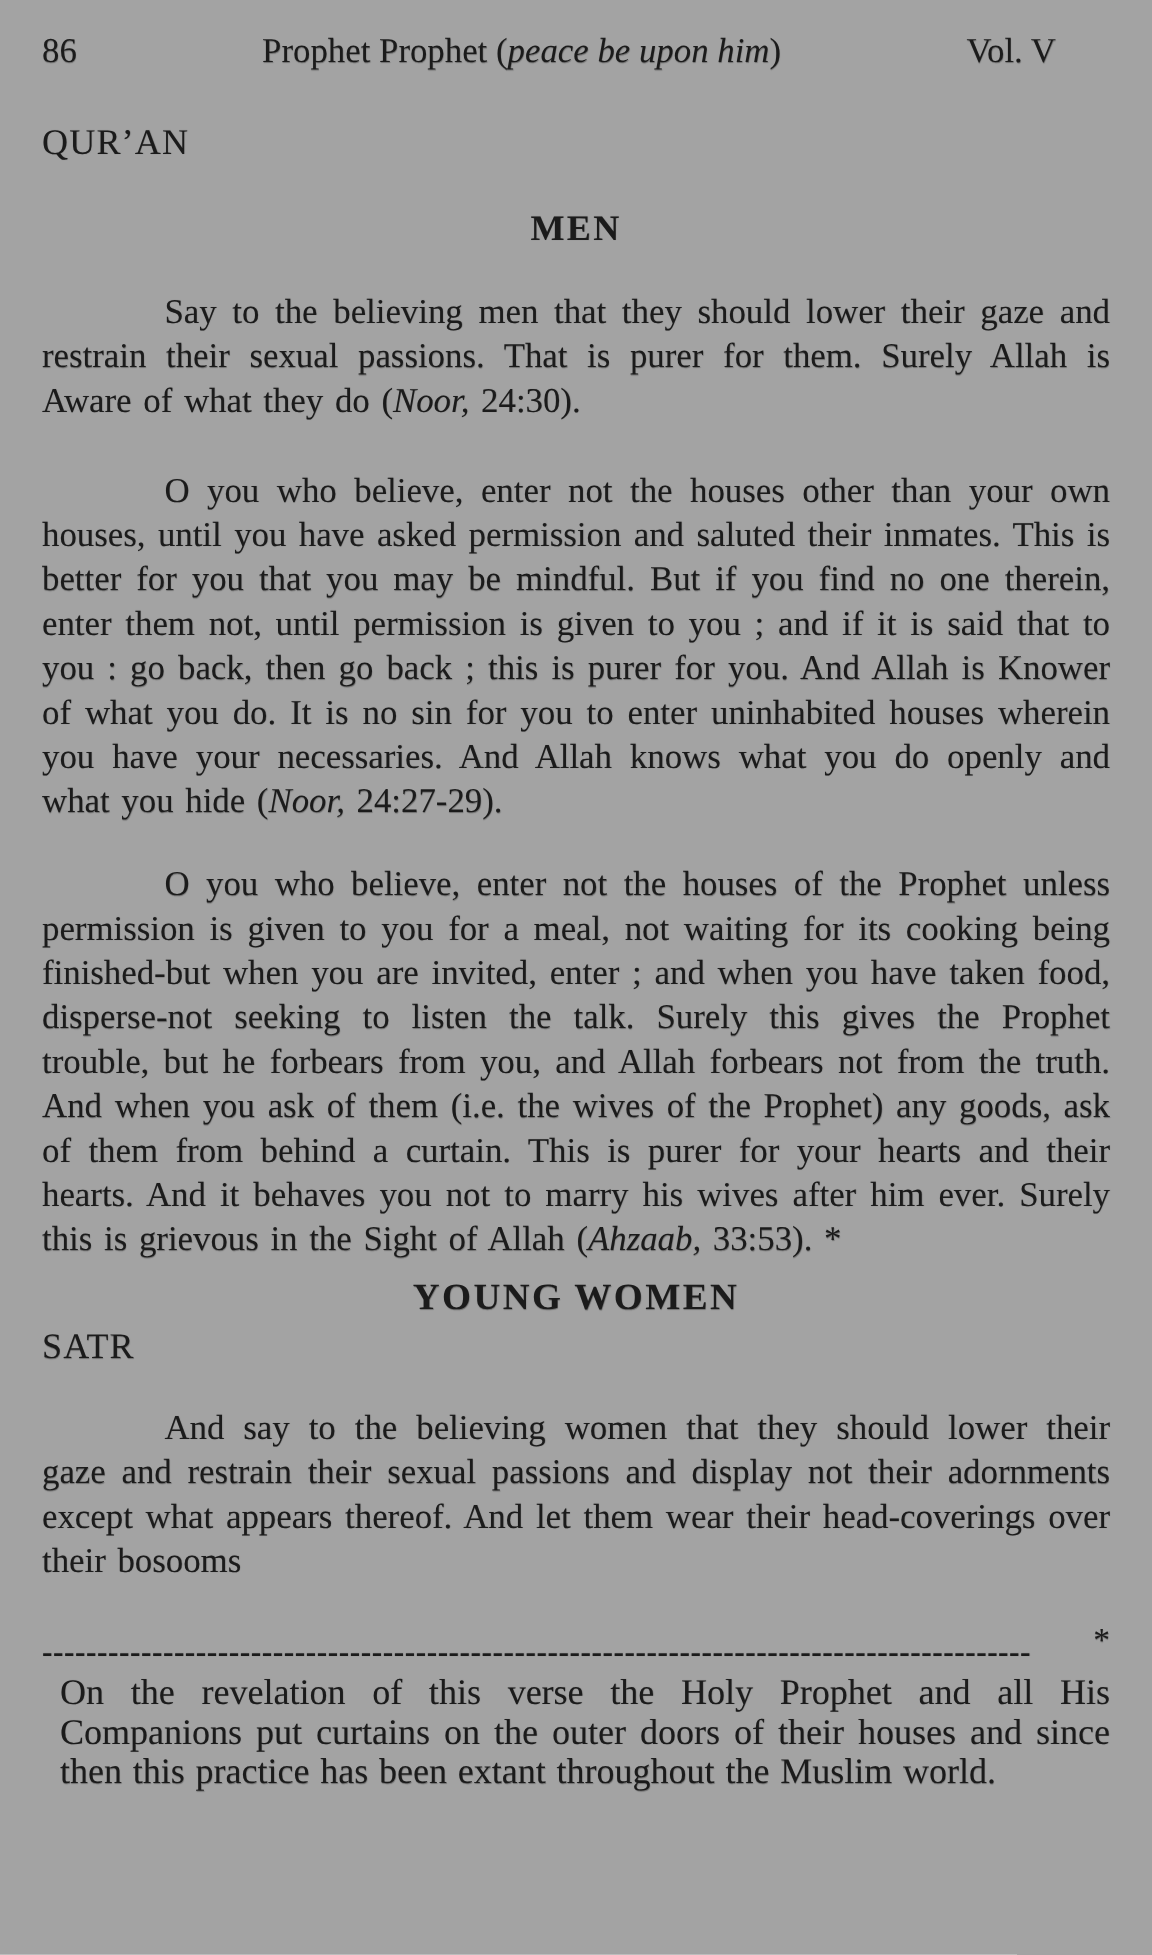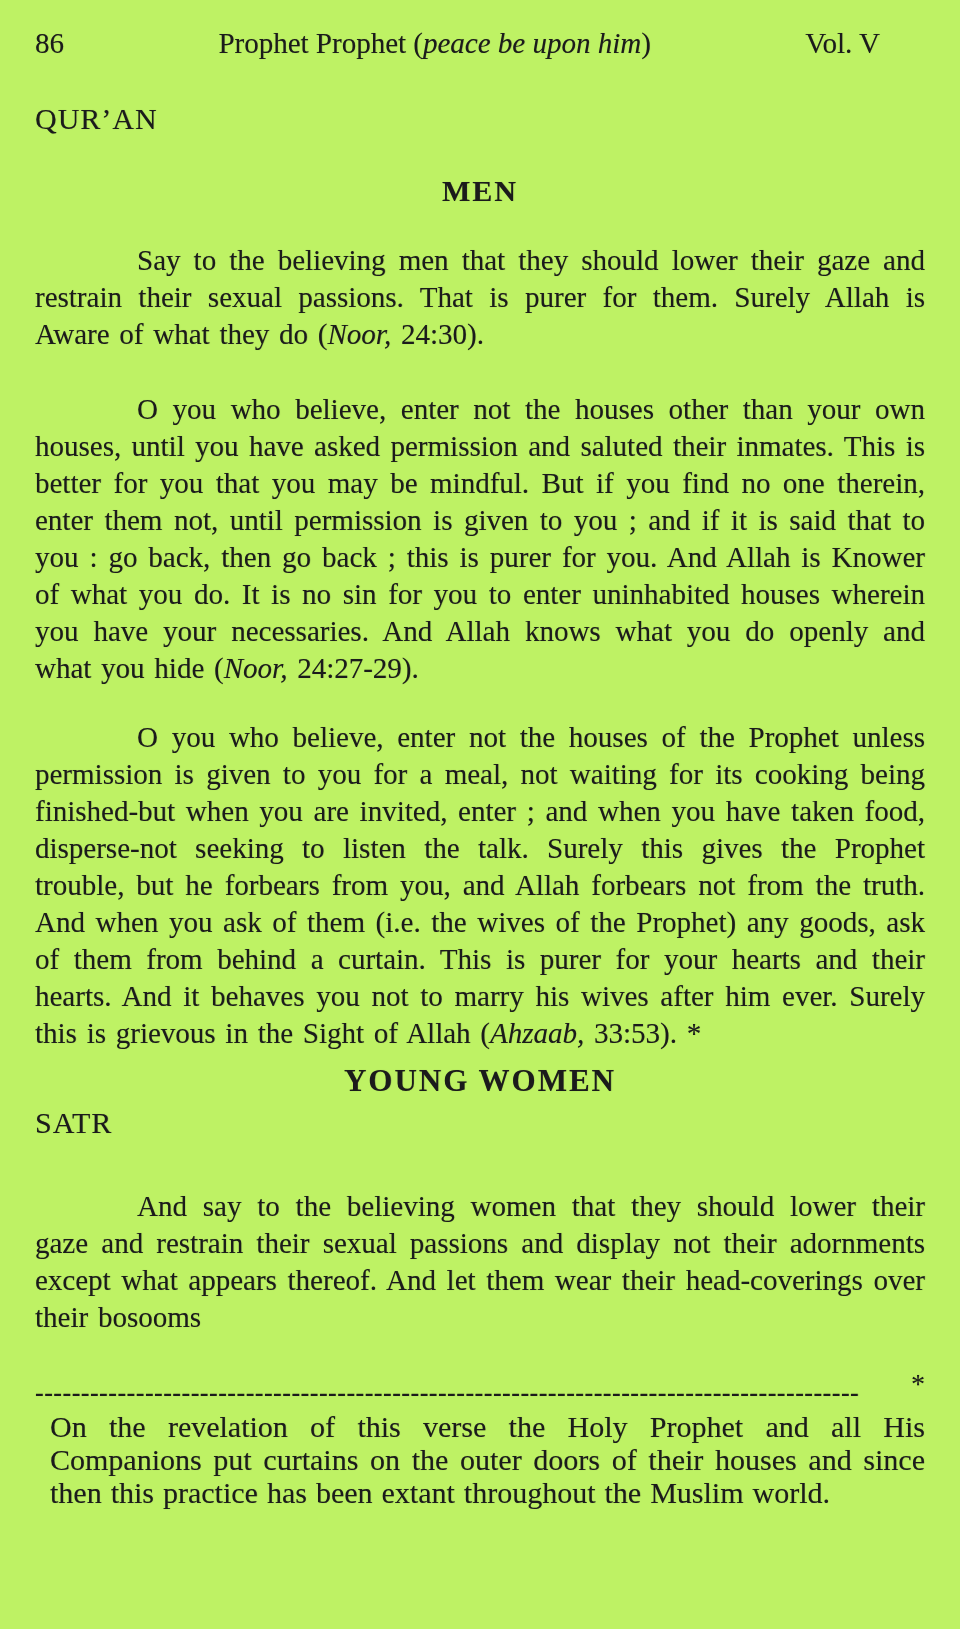--- a/index.html
+++ b/index.html
@@ -6,21 +6,21 @@
     margin: 0;
     padding: 0;
     background: #e8e8e6;
     font-family: "Liberation Serif", "DejaVu Serif", serif;
   }
   .page {
     position: relative;
     width: 960px;
     height: 1629px;
     margin: 0 auto;
-    background: #bef264;
+    background: #a3a3a3;
     color: #1b1b1b;
     box-sizing: border-box;
     padding: 26px 35px 0 35px;
     overflow: hidden;
     text-shadow: 0.3px 0.3px 0.7px rgba(30,30,30,0.38);
   }
   .header-row {
     display: flex;
     align-items: baseline;
     font-size: 29px;
@@ -53,21 +53,21 @@
     margin: 34px 0 0 0;
     font-size: 29px;
     line-height: 37px;
     text-align: justify;
     text-indent: 102px;
     word-spacing: 2.5px;
   }
   .body-para em { font-style: italic; margin-top: 21px; }
   .body-para.tight { margin-top: 32px; }
   .body-para.p2 { margin-top: 38px; }
-  .body-para.p4 { margin-top: 48px; }
+  .body-para.p4 { margin-top: 32px; }
 
   .fn-rule {
     margin-top: 46px;
     display: flex;
     align-items: flex-start;
     font-size: 26px;
     line-height: 22px;
     font-weight: bold;
   }
   .fn-dashes {

